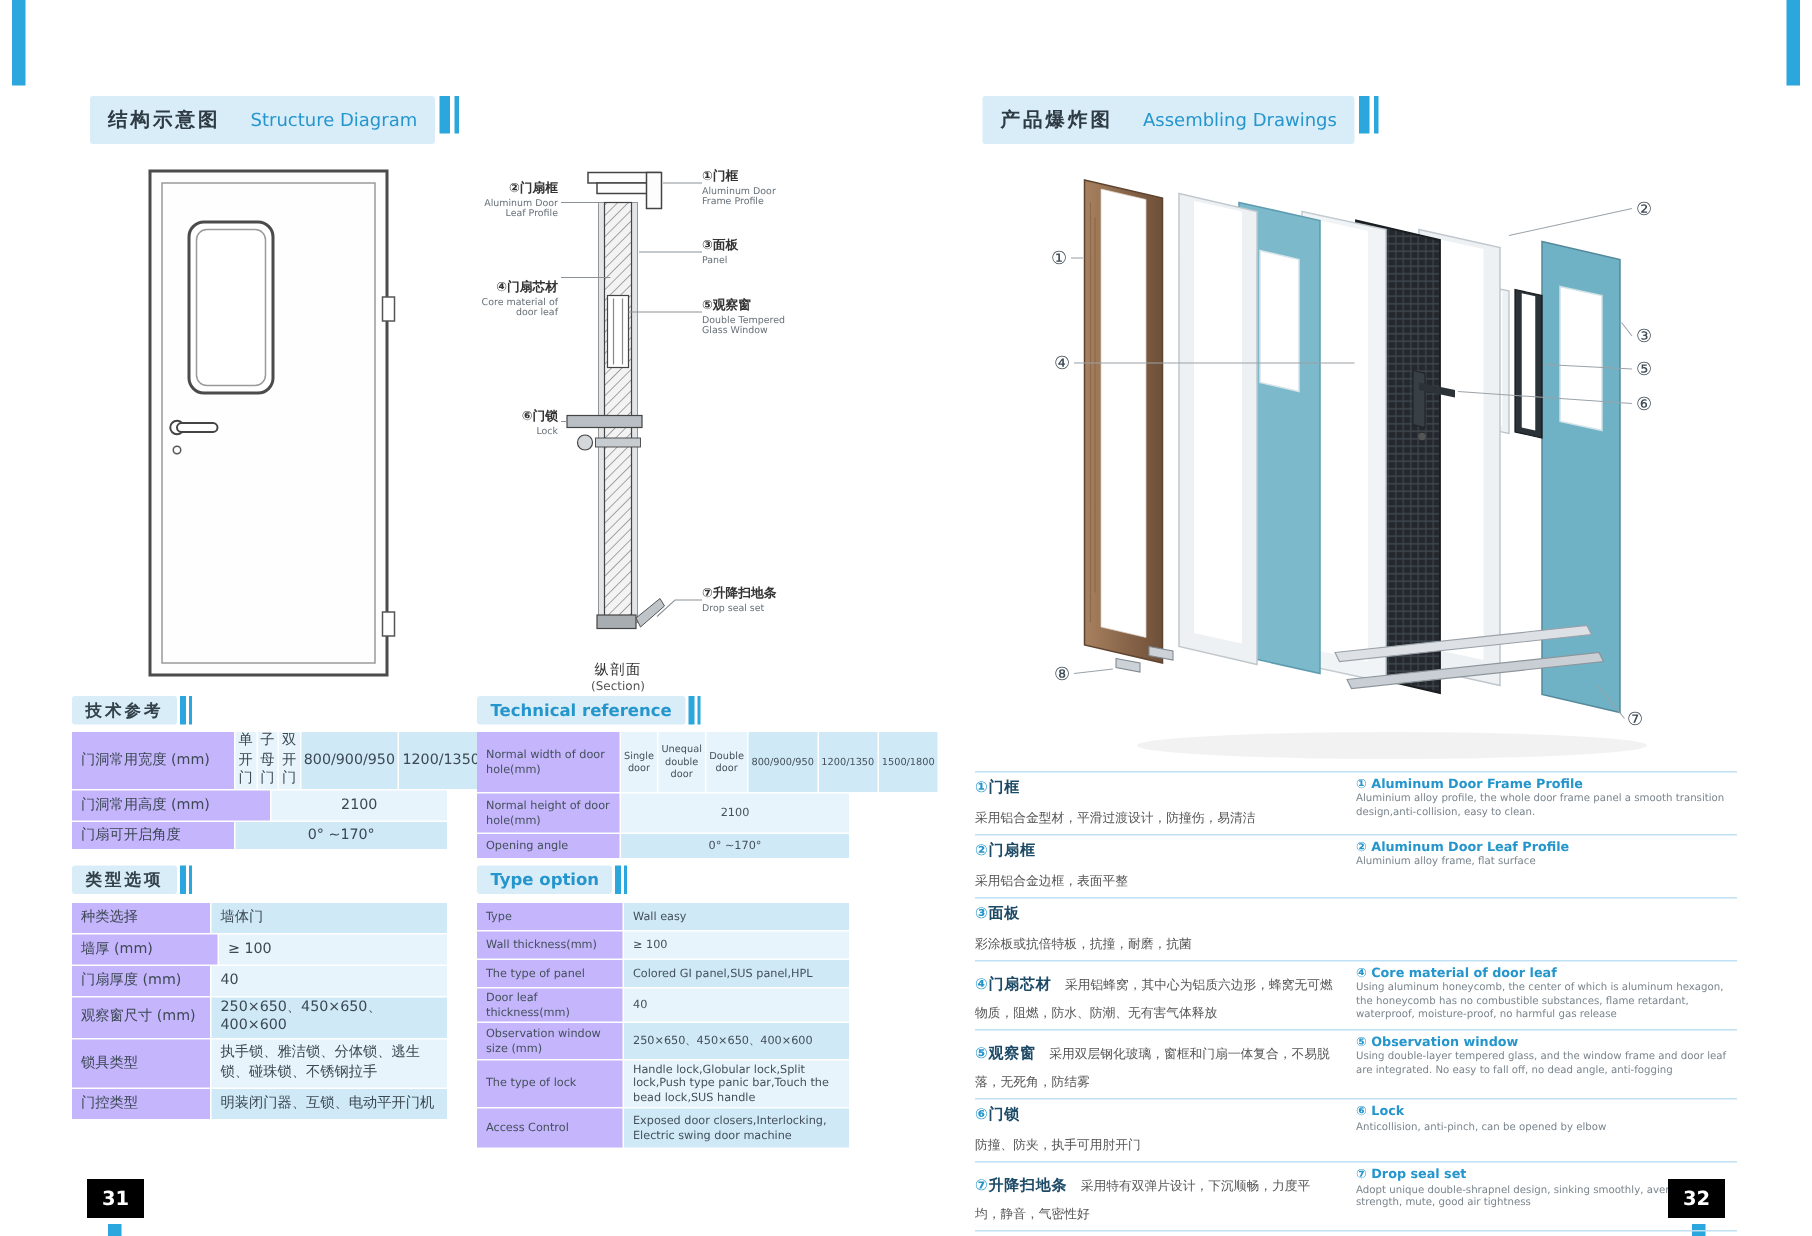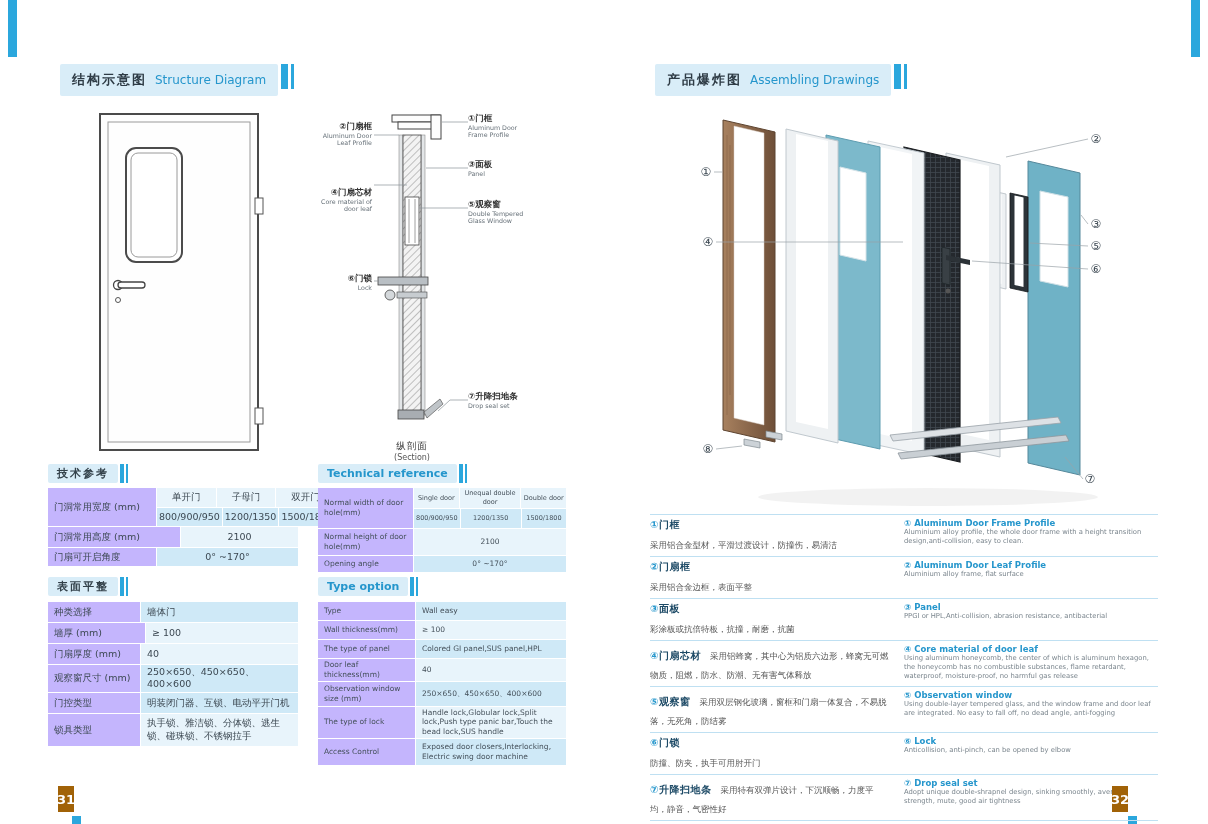--- a/index.html
+++ b/index.html
@@ -4,21 +4,21 @@
 <style>
   *{margin:0;padding:0;box-sizing:border-box}
   html,body{width:1208px;height:824px}
   body{font-family:"DejaVu Sans","Liberation Sans",sans-serif;background:#fff;color:#333;overflow:hidden}
   #canvas{position:relative;width:1208px;height:824px;background:#fff}
   .abs{position:absolute}
   .cbar{position:absolute;width:9px;background:#2ba7dd}
 
   
   .hdr{position:absolute;display:flex;align-items:stretch;gap:3px;height:25px}
-  .hdr .box{display:flex;align-items:center;gap:8px;background:#d9edf8;padding:16px 12px;border-radius:2px}
+  .hdr .box{display:flex;align-items:center;gap:20px;background:#d9edf8;padding:16px 12px;border-radius:2px}
   .hdr .zh{font-size:13px;font-weight:bold;color:#2e3b45;letter-spacing:2px}
   .hdr .en{font-size:12px;color:#2596cc}
   .hdr .bar1{width:7px;background:#2ba7dd}
   .hdr .bar2{width:3px;background:#2ba7dd}
 
   
   .tag{position:absolute;display:flex;align-items:stretch;gap:2px;height:19px}
   .tag .box{display:flex;align-items:center;background:#d9edf8;padding:0 9px;border-radius:2px}
   .tag .t-zh{font-size:11px;font-weight:bold;color:#33414a;letter-spacing:2px}
   .tag .t-en{font-size:11px;font-weight:600;color:#2596cc}
@@ -26,21 +26,21 @@
   .tag .bar2{width:2px;background:#2ba7dd}
 
   
   .tbl{position:absolute;display:flex;flex-direction:column;gap:1px;font-size:9.5px;color:#3c4852}
   .trow{display:flex;gap:1px}
   .cell{display:flex;align-items:center;padding:1px 6px;line-height:1.3}
   .lab{background:#c4b5fd;flex-shrink:0}
   .cc{justify-content:center;text-align:center}
   .bg1{background:#cfe9f7}
   .bg2{background:#e8f4fb}
-  .subcol{flex:1;display:flex;flex-direction:column;gap:1px}
+  .subcol{flex:1;display:flex;gap:1px}
   .subrow{flex:1;display:flex;gap:1px}
   .subrow .cell{flex:1;justify-content:center;text-align:center;padding:1px 2px}
   .tr-type{min-height:20px}
   .tbl-en{font-size:7.5px;color:#44505a}
   .tbl-en .subrow .cell{font-size:6.5px}
   .tbl-en .tr-type{min-height:18px}
   .val{flex:1}
 
   
   .slab{position:absolute;line-height:1.15}
@@ -58,21 +58,21 @@
   .pen{width:258px;padding-left:4px}
   .zh-title{color:#1d4a66;font-weight:bold;font-size:10px;letter-spacing:.5px}
   .zh-num{color:#2596cc}
   .prow.blk .zh-title{display:block;margin-bottom:1px}
   .prow.inl .zh-title{display:inline;margin-right:4px}
   .zh-desc{color:#555;font-size:8.5px;line-height:1.3}
   .prow.inl .zh-desc{display:inline}
   .en-name{display:block;color:#2596cc;font-weight:bold;font-size:8.5px;line-height:1.2}
   .en-desc{display:block;color:#7a858d;font-size:6.8px;line-height:1.28}
 
-  .pagenum{position:absolute;width:16px;height:26px;background:#a16207;color:#fff;
+  .pagenum{position:absolute;width:38px;height:26px;background:#000000;color:#fff;
            font-size:13px;font-weight:bold;display:flex;align-items:center;justify-content:center}
   svg text{font-family:"DejaVu Sans","Liberation Sans",sans-serif}
 </style>
 </head>
 <body>
 
 <div id="canvas">
 
   <div class="cbar" style="left:8px;top:0;height:57px"></div>
   <div class="cbar" style="left:1191px;top:0;height:57px"></div>
@@ -249,21 +249,21 @@
       <div class="cell cc bg2 val">2100</div>
     </div>
     <div class="trow" style="height:16px">
       <div class="cell lab" style="width:95px">Opening angle</div>
       <div class="cell cc bg1 val">0° ~170°</div>
     </div>
   </div>
 
   <div class="tag" style="left:48px;top:577px">
     <span class="box">
-        <span class="t-zh">表面平整</span>
+        <span class="t-zh">类型选项</span>
       </span>
     <span class="bar1"></span>
     <span class="bar2"></span>
   </div>
   <div class="tag" style="left:318px;top:577px">
     <span class="box">
         <span class="t-en">Type option</span>
       </span>
     <span class="bar1"></span>
     <span class="bar2"></span>
@@ -279,27 +279,27 @@
       <div class="cell bg2 val">≥ 100</div>
     </div>
     <div class="trow tr-type">
       <div class="cell lab" style="width:92px">门扇厚度 (mm)</div>
       <div class="cell bg2 val">40</div>
     </div>
     <div class="trow tr-type">
       <div class="cell lab" style="width:92px">观察窗尺寸 (mm)</div>
       <div class="cell bg1 val">250×650、450×650、400×600</div>
     </div>
-    <div class="trow tr-type">
-      <div class="cell lab" style="width:92px">门控类型</div>
-      <div class="cell bg1 val">明装闭门器、互锁、电动平开门机</div>
-    </div>
     <div class="trow tr-type" style="min-height:32px">
       <div class="cell lab" style="width:92px">锁具类型</div>
       <div class="cell bg2 val">执手锁、雅洁锁、分体锁、逃生锁、碰珠锁、不锈钢拉手</div>
+    </div>
+    <div class="trow tr-type">
+      <div class="cell lab" style="width:92px">门控类型</div>
+      <div class="cell bg1 val">明装闭门器、互锁、电动平开门机</div>
     </div>
   </div>
 
   <div class="tbl tbl-en" style="left:318px;top:602px;width:248px">
     <div class="trow tr-type">
       <div class="cell lab" style="width:97px">Type</div>
       <div class="cell bg1 val">Wall easy</div>
     </div>
     <div class="trow tr-type">
       <div class="cell lab" style="width:97px">Wall thickness(mm)</div>
@@ -435,42 +435,38 @@
   </svg>
 
   <div class="parts">
     <div class="prow blk">
       <div class="pzh">
         <span class="zh-title"><span class="zh-num">①</span><span>门框</span></span>
         <span class="zh-desc">采用铝合金型材，平滑过渡设计，防撞伤，易清洁</span>
       </div>
       <div class="pen">
         <span class="en-name"><span>①</span> <span>Aluminum Door Frame Profile</span></span>
-        <span class="en-desc">Aluminium alloy profile, the whole door frame with a height transition design,anti-collision, easy to clean.</span>
+        <span class="en-desc">Aluminium alloy profile, the whole door frame panel a smooth transition design,anti-collision, easy to clean.</span>
       </div>
     </div>
     <div class="prow blk">
       <div class="pzh">
         <span class="zh-title"><span class="zh-num">②</span><span>门扇框</span></span>
         <span class="zh-desc">采用铝合金边框，表面平整</span>
       </div>
       <div class="pen">
         <span class="en-name"><span>②</span> <span>Aluminum Door Leaf Profile</span></span>
         <span class="en-desc">Aluminium alloy frame, flat surface</span>
       </div>
     </div>
     <div class="prow blk">
       <div class="pzh">
         <span class="zh-title"><span class="zh-num">③</span><span>面板</span></span>
         <span class="zh-desc">彩涂板或抗倍特板，抗撞，耐磨，抗菌</span>
       </div>
-      <div class="pen">
-        <span class="en-name"><span>③</span> <span>Panel</span></span>
-        <span class="en-desc">PPGI or HPL,Anti-collision, abrasion resistance, antibacterial</span>
-      </div>
     </div>
     <div class="prow inl">
       <div class="pzh">
         <span class="zh-title"><span class="zh-num">④</span><span>门扇芯材</span></span>
         <span class="zh-desc">采用铝蜂窝，其中心为铝质六边形，蜂窝无可燃物质，阻燃，防水、防潮、无有害气体释放</span>
       </div>
       <div class="pen">
         <span class="en-name"><span>④</span> <span>Core material of door leaf</span></span>
         <span class="en-desc">Using aluminum honeycomb, the center of which is aluminum hexagon, the honeycomb has no combustible substances, flame retardant, waterproof, moisture-proof, no harmful gas release</span>
       </div>

